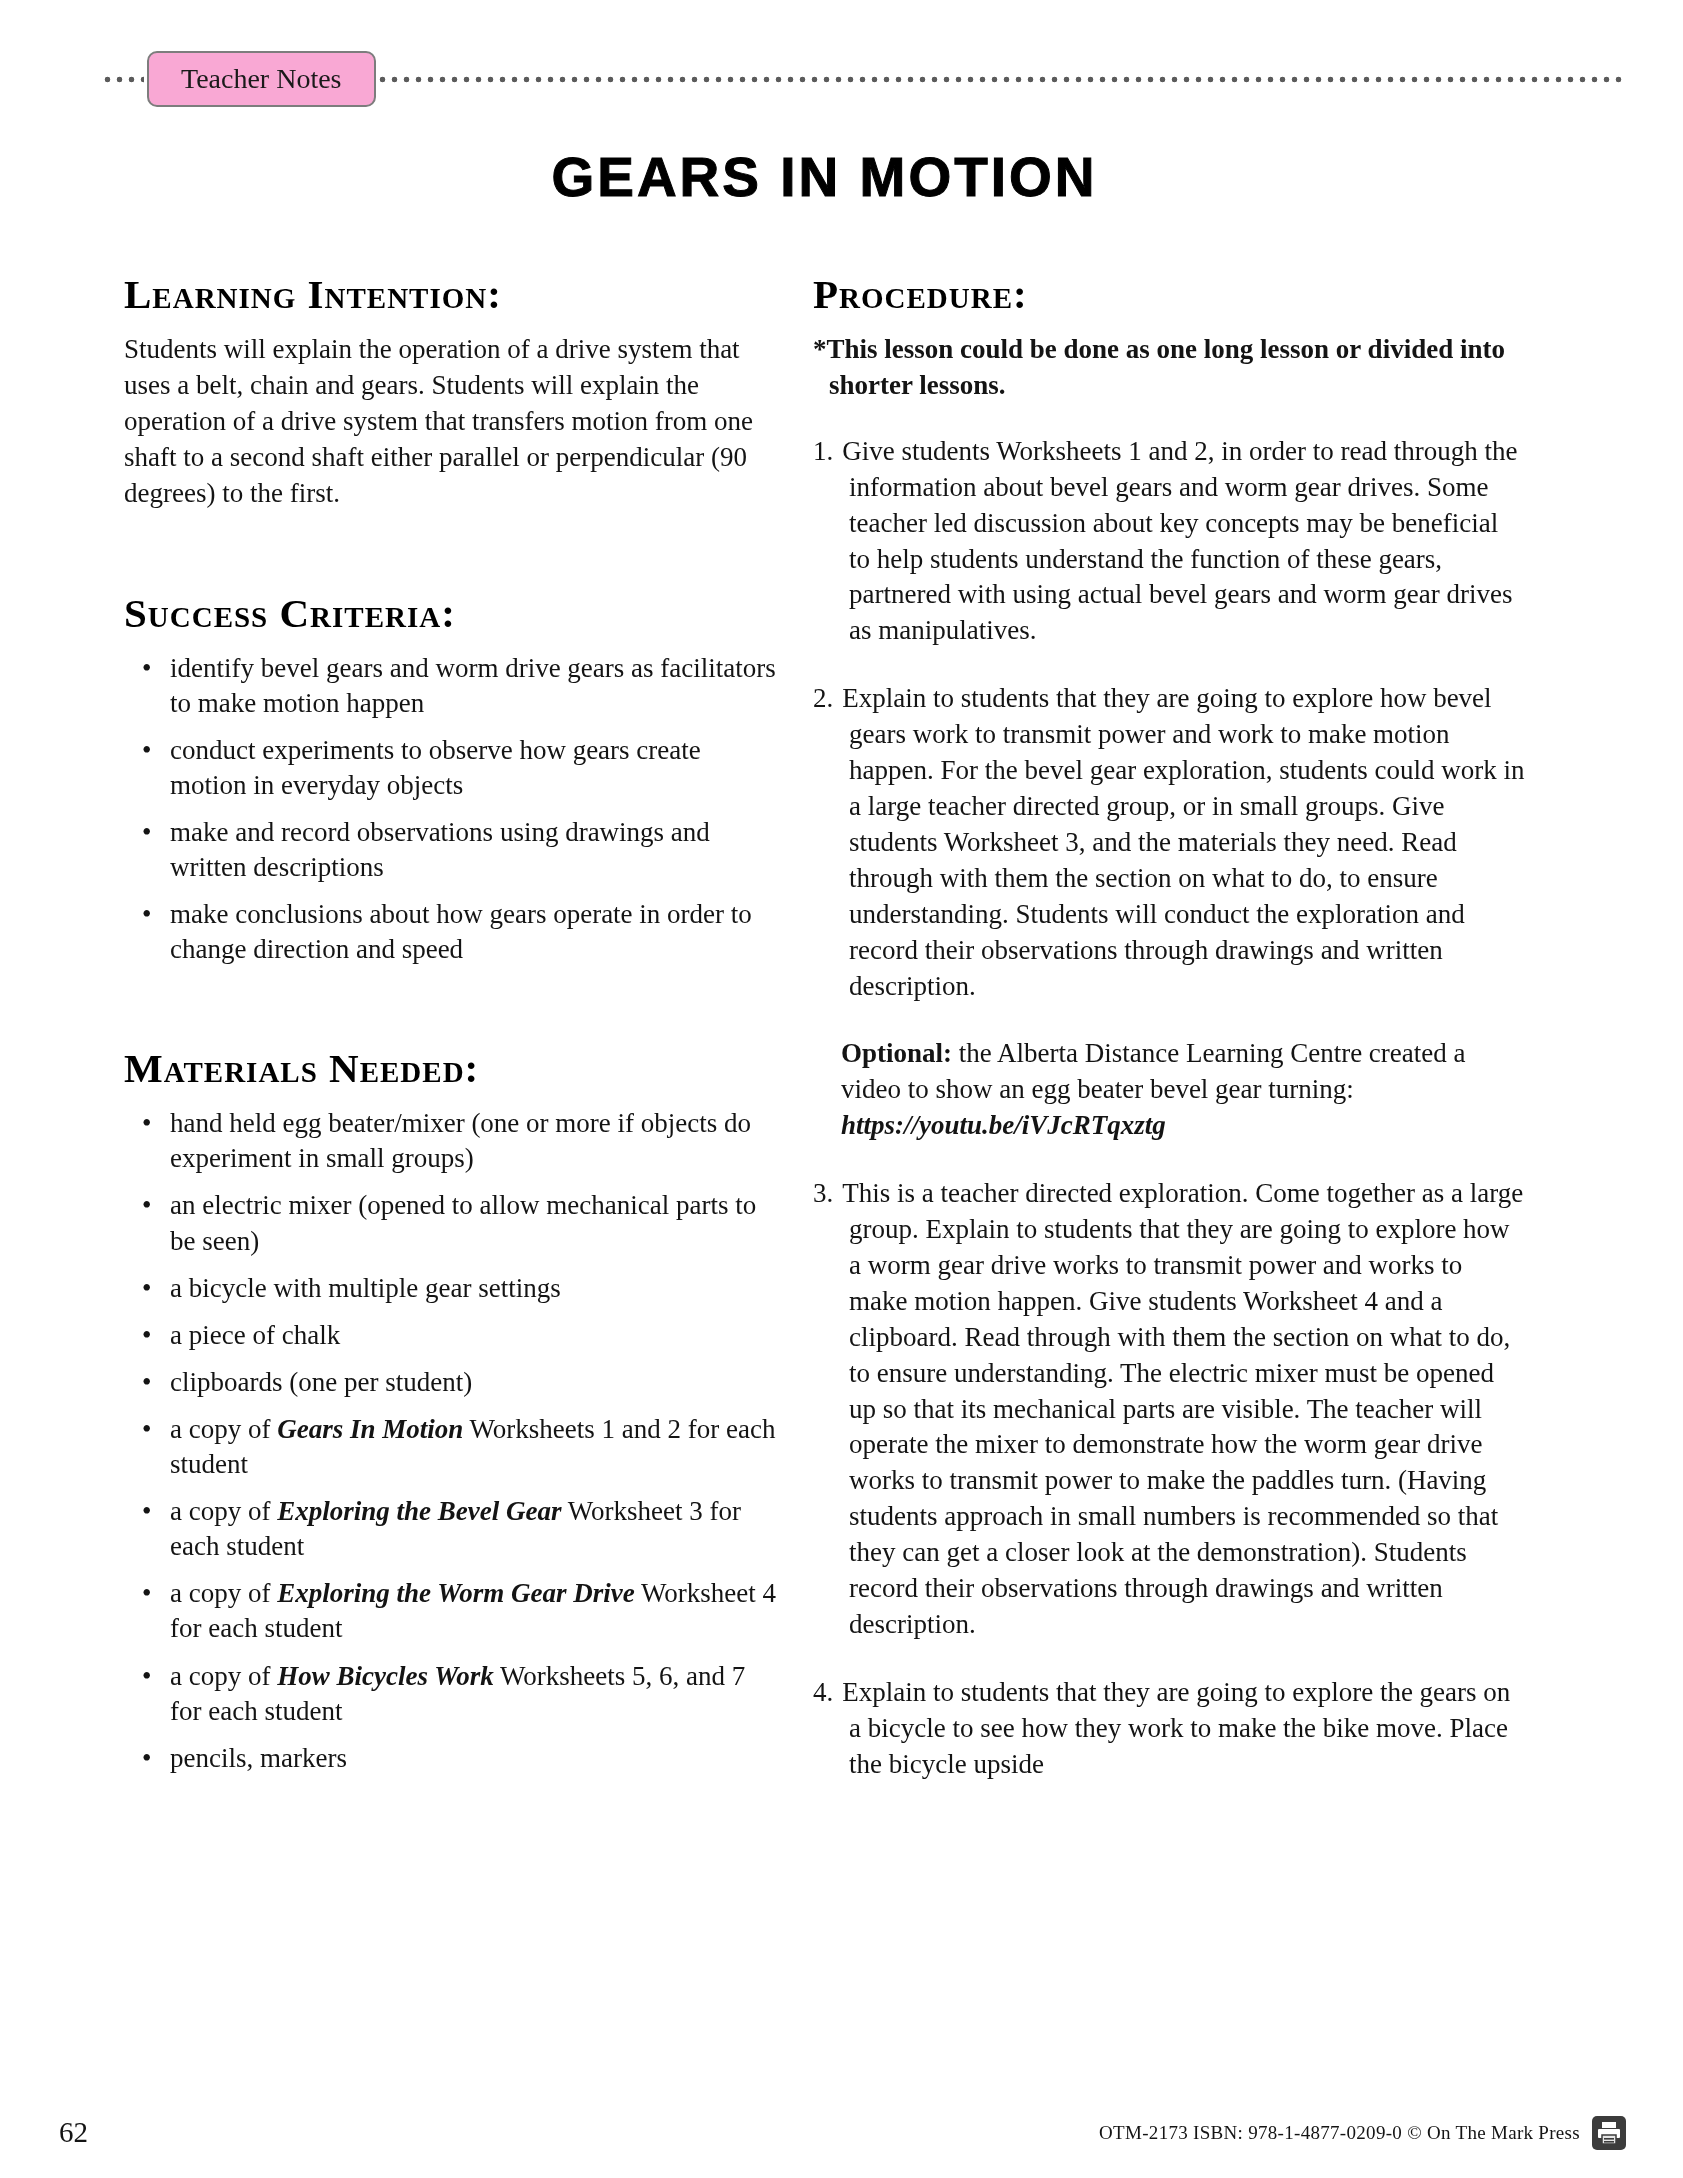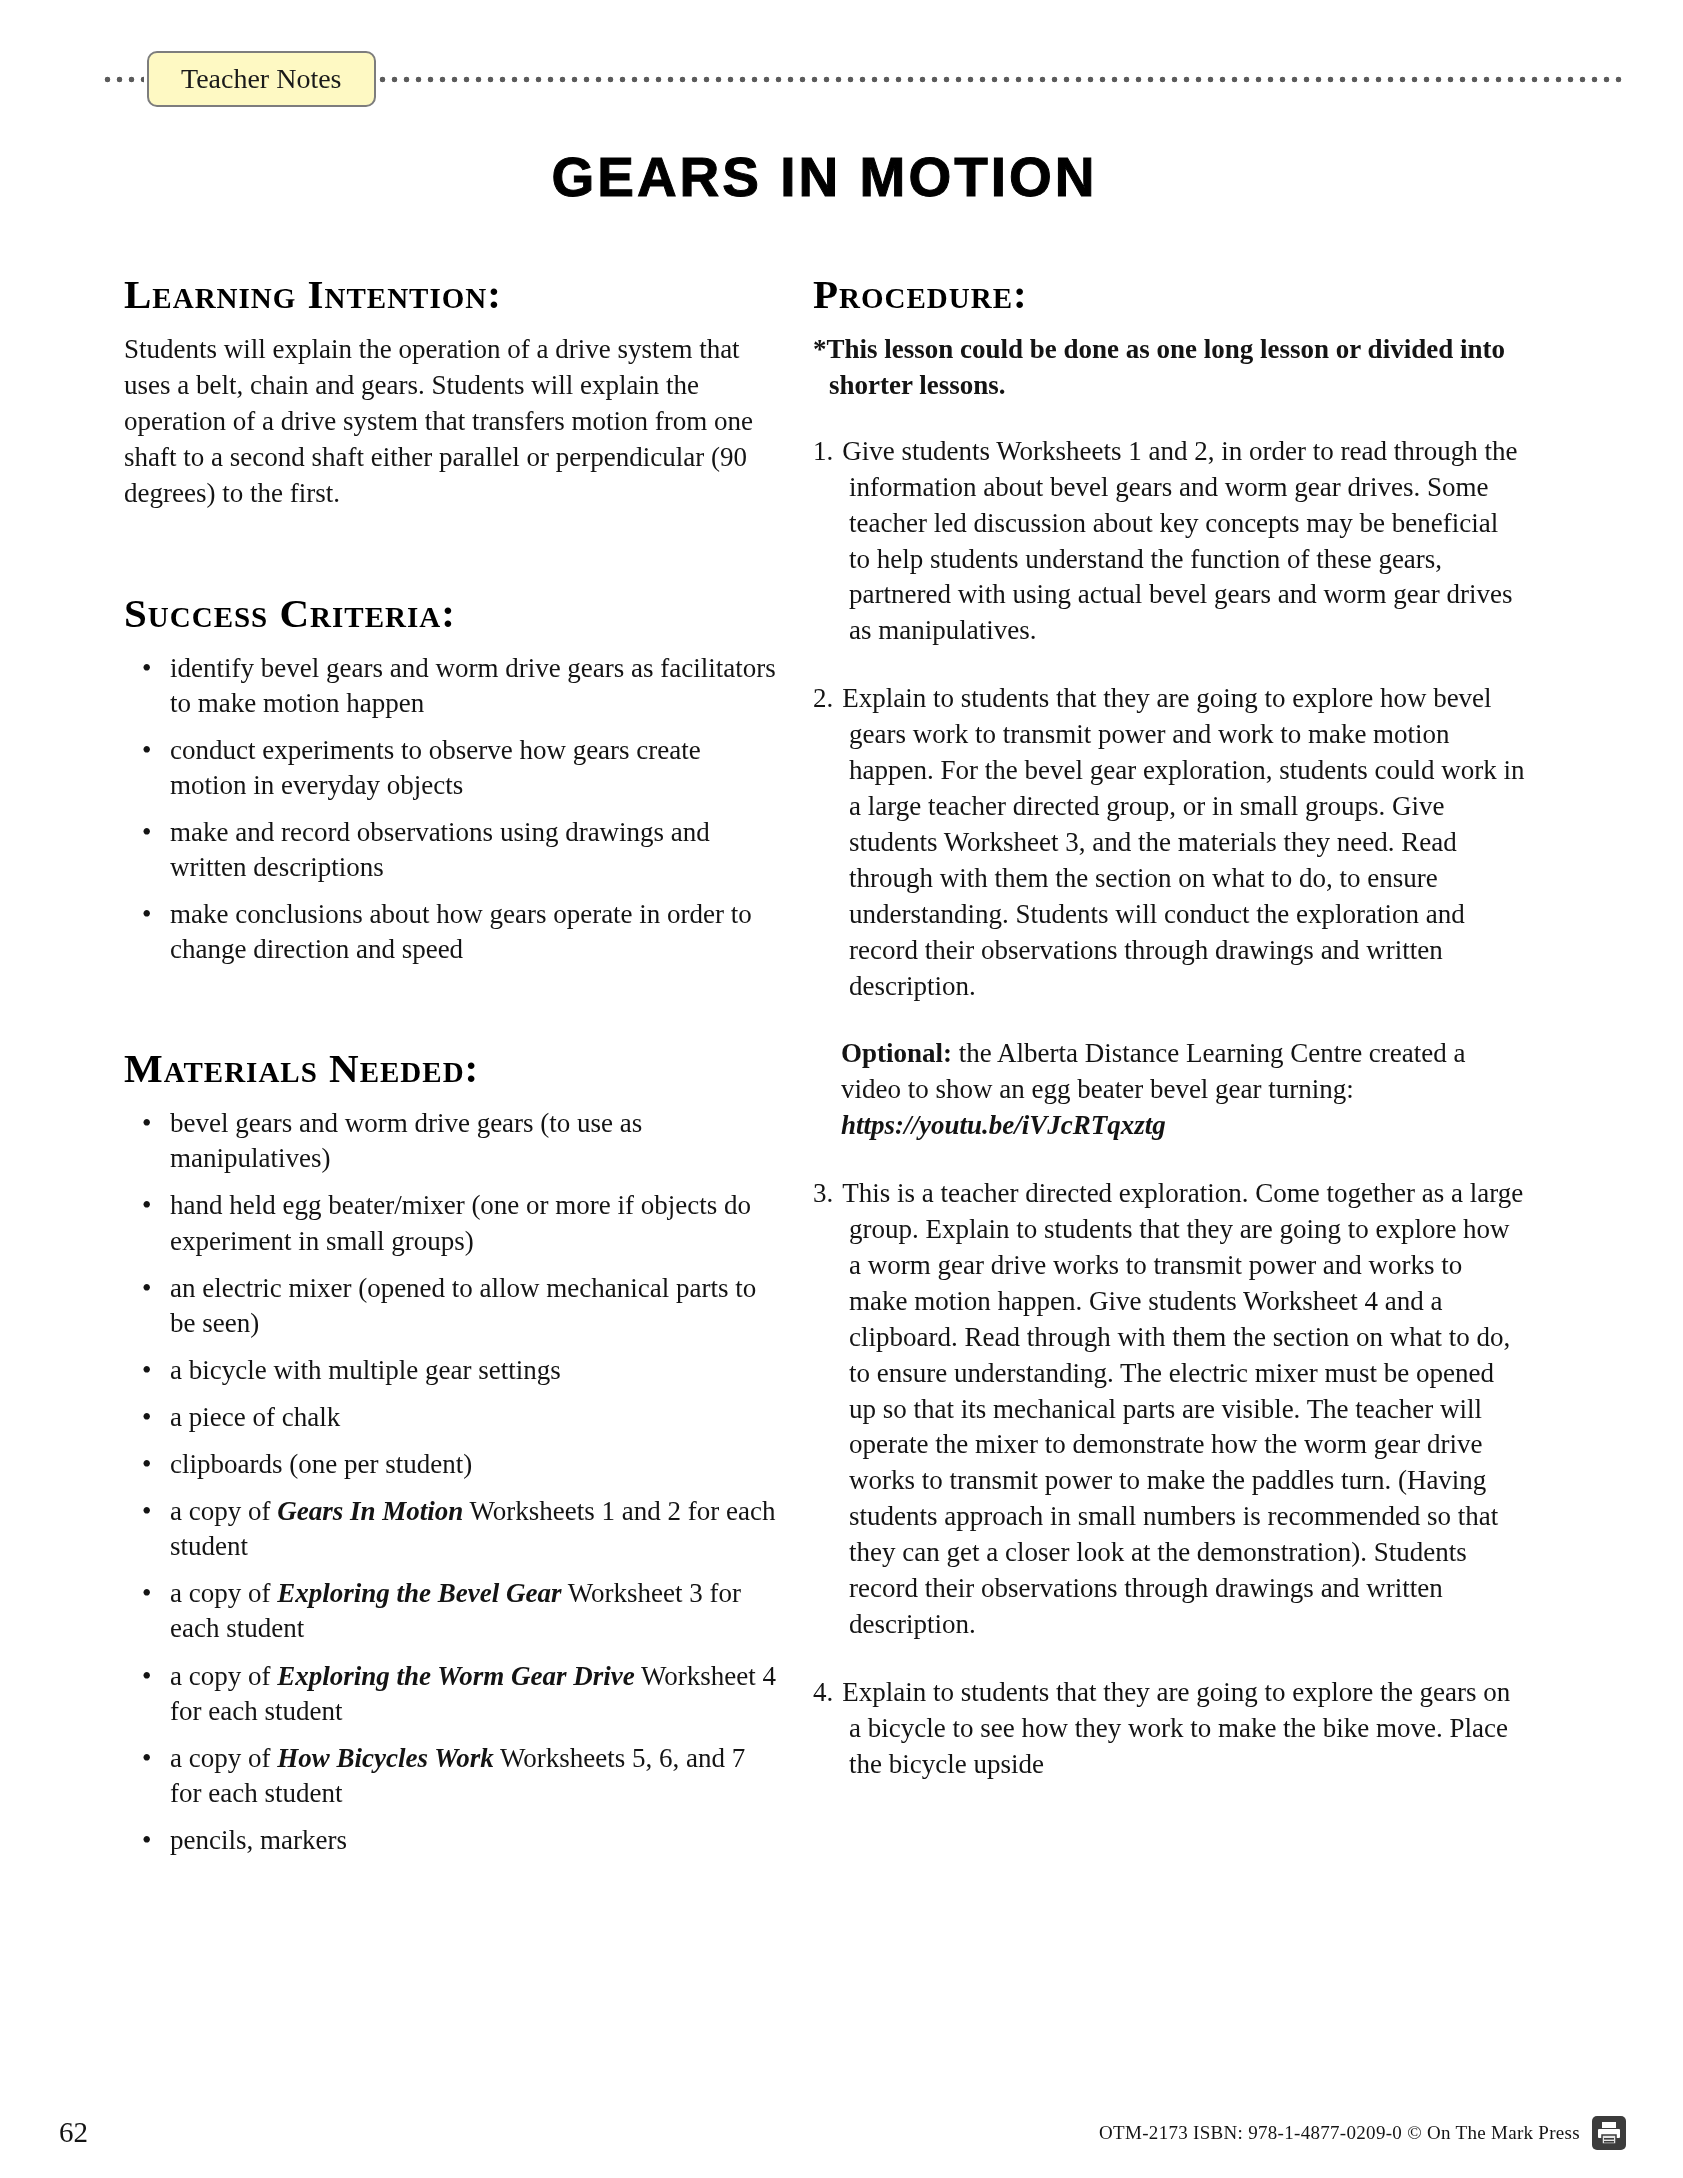--- a/index.html
+++ b/index.html
@@ -23,21 +23,21 @@
     height:7px;
     background-image: radial-gradient(circle at 3.5px 3.5px, #5b5b5b 2.6px, transparent 3.1px);
     background-size: 12px 7px;
     background-repeat: repeat-x;
   }
   .dots-short { width:40px; }
   .dots-long { flex:1; }
   .tabbox {
     border:2px solid #7d7d7d;
     border-radius:10px;
-    background:#fef9c3;
+    background:#f9a8d4;
     padding:10px 32px;
     font-size:28px;
     color:#1a1a1a;
     margin:0 3px;
     white-space:nowrap;
   }
 
   .page { padding:127px 158px 0 124px; }
 
   .title {
@@ -146,21 +146,20 @@
           <li>identify bevel gears and worm drive gears as facilitators to make motion happen</li>
           <li>conduct experiments to observe how gears create motion in everyday objects</li>
           <li>make and record observations using drawings and written descriptions</li>
           <li>make conclusions about how gears operate in order to change direction and speed</li>
         </ul>
       </div>
 
       <div class="section">
         <div class="heading">Materials Needed:</div>
         <ul class="bullets">
-          <li><span>bevel gears and worm drive gears (to use as manipulatives)</span></li>
           <li><span>hand held egg beater/mixer (one or more if objects do experiment in small groups)</span></li>
           <li><span>an electric mixer (opened to allow mechanical parts to be seen)</span></li>
           <li><span>a bicycle with multiple gear settings</span></li>
           <li><span>a piece of chalk</span></li>
           <li><span>clipboards (one per student)</span></li>
           <li><span>a copy of </span><span class="b i">Gears In Motion</span><span> Worksheets 1 and 2 for each student</span></li>
           <li><span>a copy of </span><span class="b i">Exploring the Bevel Gear</span><span> Worksheet 3 for each student</span></li>
           <li><span>a copy of </span><span class="b i">Exploring the Worm Gear Drive</span><span> Worksheet 4 for each student</span></li>
           <li><span>a copy of </span><span class="b i">How Bicycles Work</span><span> Worksheets 5, 6, and 7 for each student</span></li>
           <li><span>pencils, markers</span></li>

